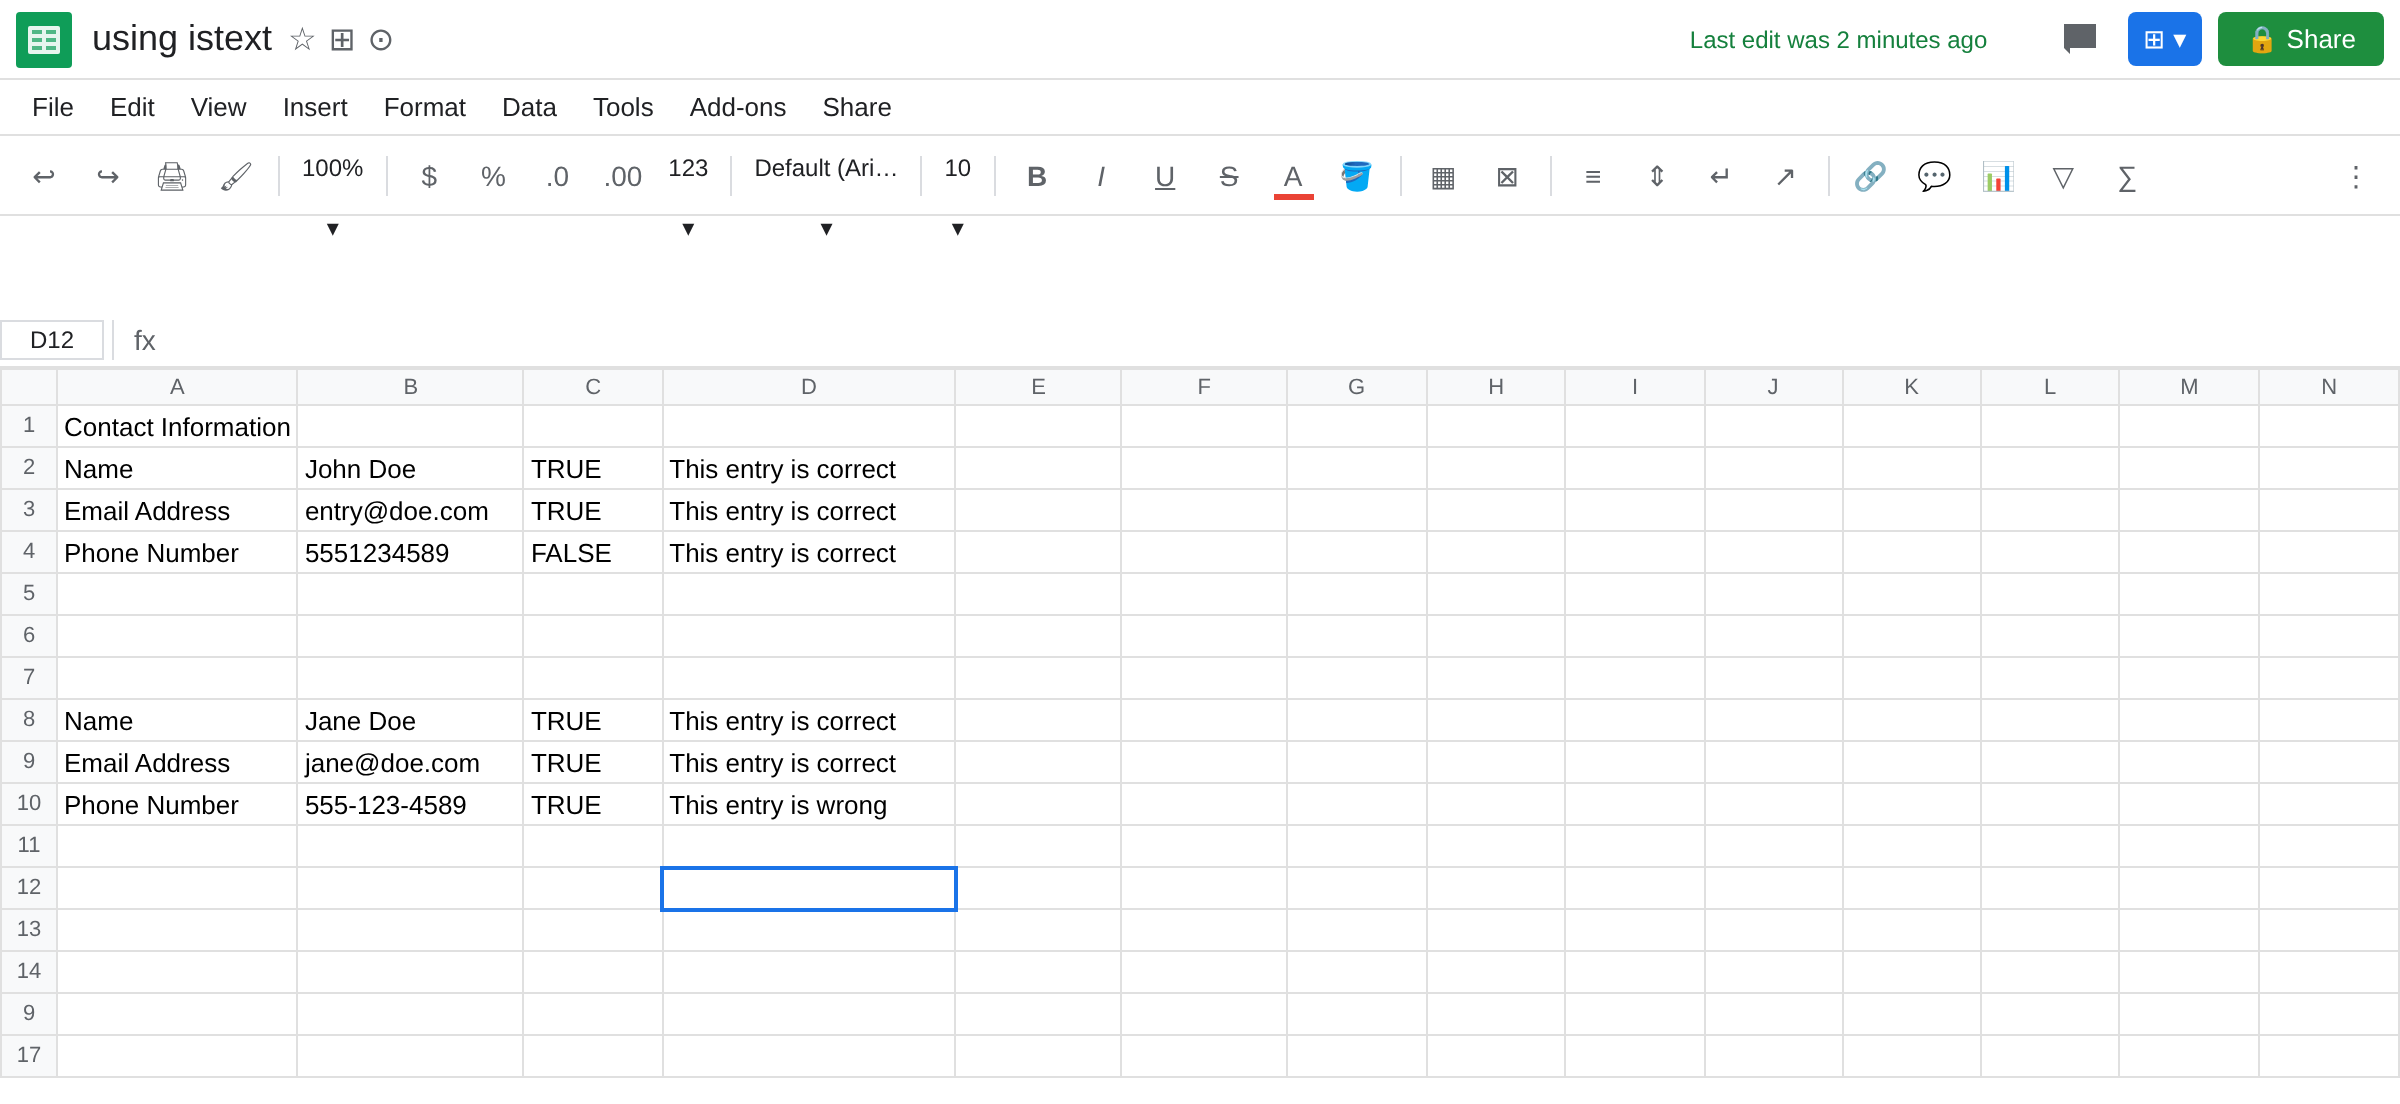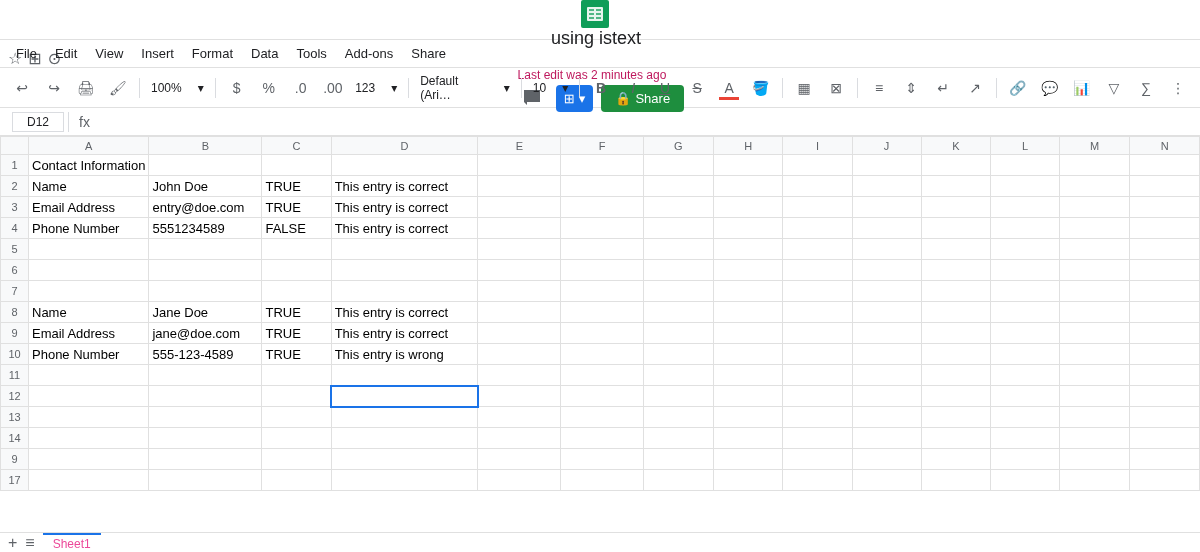--- a/index.html
+++ b/index.html
@@ -1,32 +1,32 @@
 <!DOCTYPE html>
 <html><head>
   <meta charset="utf-8">
   <style>
     * { box-sizing: border-box; margin: 0; padding: 0; }
     body { font-family: Arial, sans-serif; font-size: 13px; background: #fff; overflow: hidden; }
 
     
     #top-bar {
       display: flex; align-items: center; height: 40px; padding: 0 8px;
-      background: #fff; border-bottom: 1px solid #e0e0e0; flex-direction: column;
+      background: #fff; border-bottom: 1px solid #e0e0e0;
     }
     #sheets-logo {
       width: 28px; height: 28px; margin-right: 10px; flex-shrink: 0;
     }
     #doc-title {
       font-size: 18px; font-weight: 400; color: #202124; margin-right: 8px;
     }
     #title-icons { display: flex; gap: 6px; align-items: center; margin-right: auto; }
     #title-icons span { cursor: pointer; color: #5f6368; font-size: 16px; }
     #last-edit {
-      font-size: 12px; color: #be185d; margin-right: 16px; white-space: nowrap;
+      font-size: 12px; color: #15803d; margin-right: 30px; white-space: nowrap;
     }
     #top-right { display: flex; gap: 8px; align-items: center; }
     #comment-btn {
       width: 32px; height: 32px; border: none; background: none; cursor: pointer;
       display: flex; align-items: center; justify-content: center; color: #5f6368;
     }
     #add-btn {
       display: flex; align-items: center; background: #1a73e8; border: none;
       border-radius: 4px; color: white; padding: 6px 8px; cursor: pointer; gap: 4px;
       font-size: 13px;
@@ -54,31 +54,31 @@
     }
     .tb-btn {
       border: none; background: none; cursor: pointer; color: #5f6368;
       padding: 4px 5px; border-radius: 3px; font-size: 14px; display: flex;
       align-items: center; justify-content: center; height: 28px; min-width: 28px;
     }
     .tb-sep { width: 1px; height: 20px; background: #dadce0; margin: 0 3px; }
     .tb-label {
       font-size: 12px; color: #202124; padding: 2px 4px;
       display: flex; align-items: center; gap: 16px; cursor: pointer;
-      border-radius: 3px; height: 26px;
+      border-radius: 3px; height: 26px; flex-direction: column;
     }
     .bold-btn { font-weight: bold; }
     .italic-btn { font-style: italic; }
     .strike-btn { text-decoration: line-through; }
     .tb-more { display: flex; align-items: center; margin-left: auto; }
 
     
     #formula-bar {
       display: flex; align-items: center; height: 28px; border-bottom: 1px solid #e0e0e0;
-      background: #fff; padding: 0 12px; gap: 4px;
+      background: #fff; padding: 0 0; gap: 4px; margin-top: 48px;
     }
     #cell-ref {
       width: 52px; font-size: 12px; border: 1px solid #dadce0; padding: 2px 4px;
       text-align: center; color: #202124;
     }
     #formula-separator { width: 1px; height: 20px; background: #dadce0; }
     #formula-fn {
       color: #5f6368; font-size: 14px; padding: 0 6px; cursor: pointer;
     }
     #formula-input {

